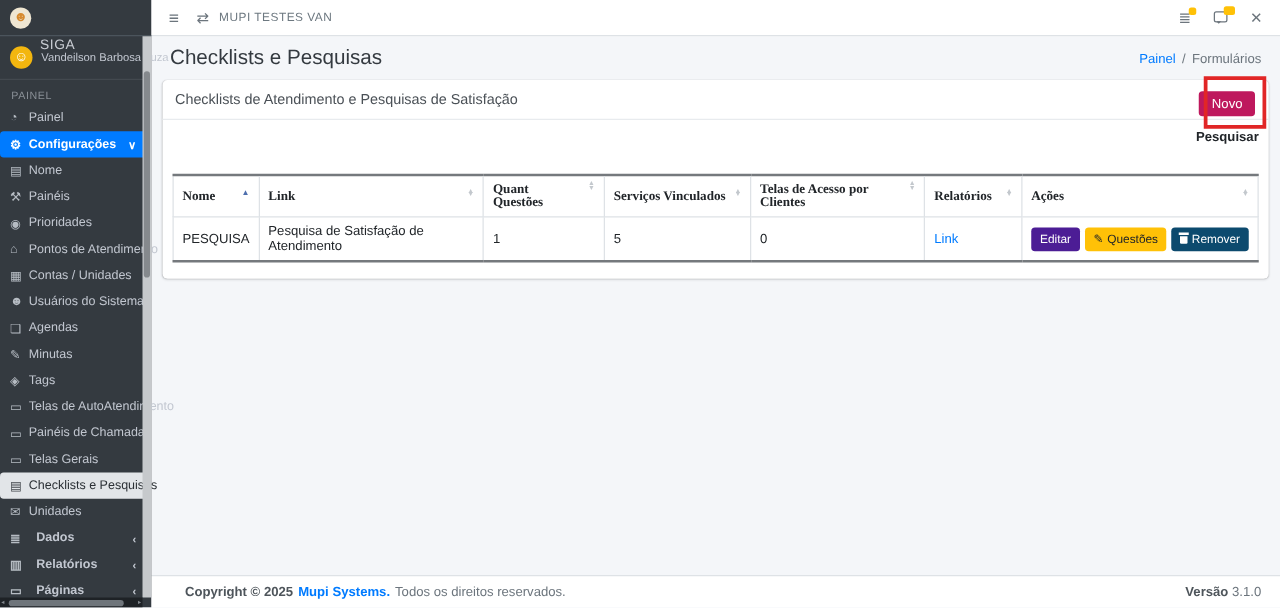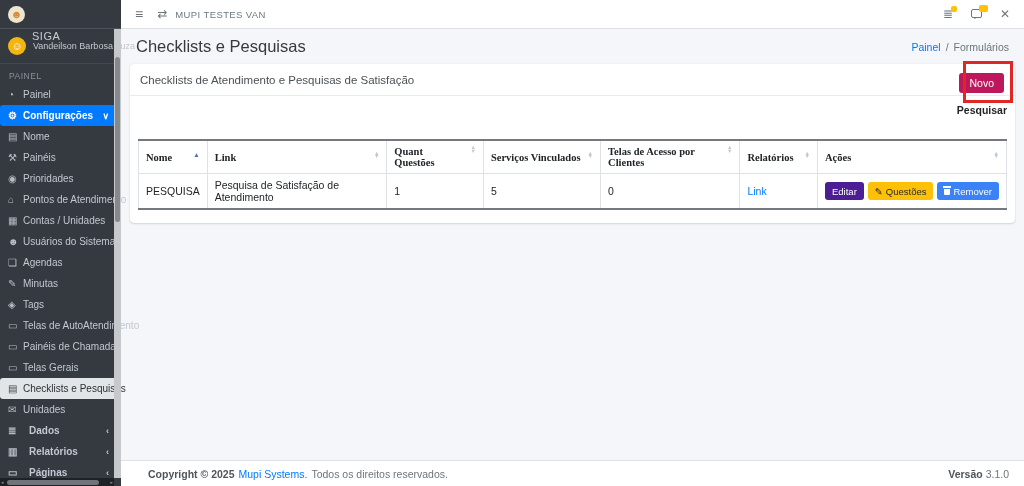--- a/index.html
+++ b/index.html
@@ -71,28 +71,28 @@
   table.data tbody tr:last-child td { border-bottom:2px solid #75797d; }
   .th-flex { display:flex; align-items:flex-start;font-family:Liberation Serif, serif; }
   .sort { margin-left:auto; display:flex; flex-direction:column; font-size:5.5px; line-height:3.5px; color:#c3c8cd; padding-left:6px; }
   .sort .on { color:#4e6fae; font-size:6.5px; line-height:5px; }
   .cell-link { color:#007bff; cursor:pointer; text-decoration:none; }
   .actions { display:flex; gap:4px; }
   .btn { border:none; border-radius:3px; font-size:9.5px; padding:3.5px 7px; color:#fff; cursor:pointer;
     display:inline-flex; align-items:center; gap:3px; font-family:inherit; }
   .btn-edit { background:#4c1d95; }
   .btn-warn { background:#ffc107; color:#212529; }
-  .btn-danger { background:#3b82f6; }
+  .btn-danger { background:#0c4a6e; }
   .trash-icon { display:inline-block; width:6px; height:6px; background:#fff; border-radius:0 0 1px 1px; position:relative; margin-top:1px; }
   .trash-icon::before { content:""; position:absolute; top:-2.5px; left:-1px; right:-1px; height:1.5px; background:#fff; }
 
   .footer { margin-top:auto; background:#fff; border-top:1px solid #dee2e6; padding:6px 15px; font-size:10.5px;
     color:#6c757d; display:flex; flex:0 0 26px; align-items:center; }
   .footer b { color:#4e555b;margin-left:12px; }
-  .footer .company { color:#007bff; font-weight:400; margin:0 4px 0 4px; cursor:pointer; }
+  .footer .company { color:#007bff; font-weight:700; margin:0 4px 0 4px; cursor:pointer; }
   .footer-right { margin-left:auto; }
 </style>
 </head>
 <body>
 
 <div class="app">
 
   <aside class="sidebar">
     <div class="brand">
       <span class="brand-logo">☻</span>

